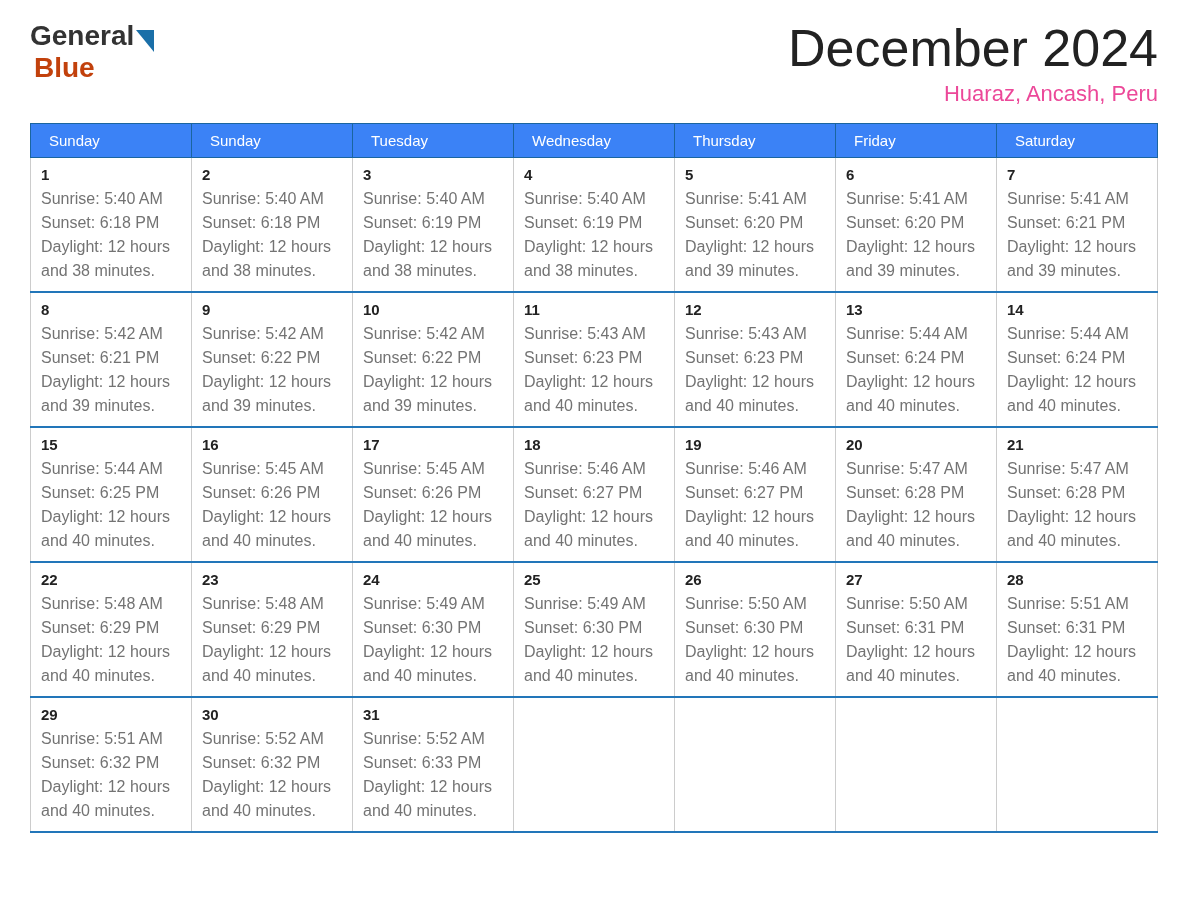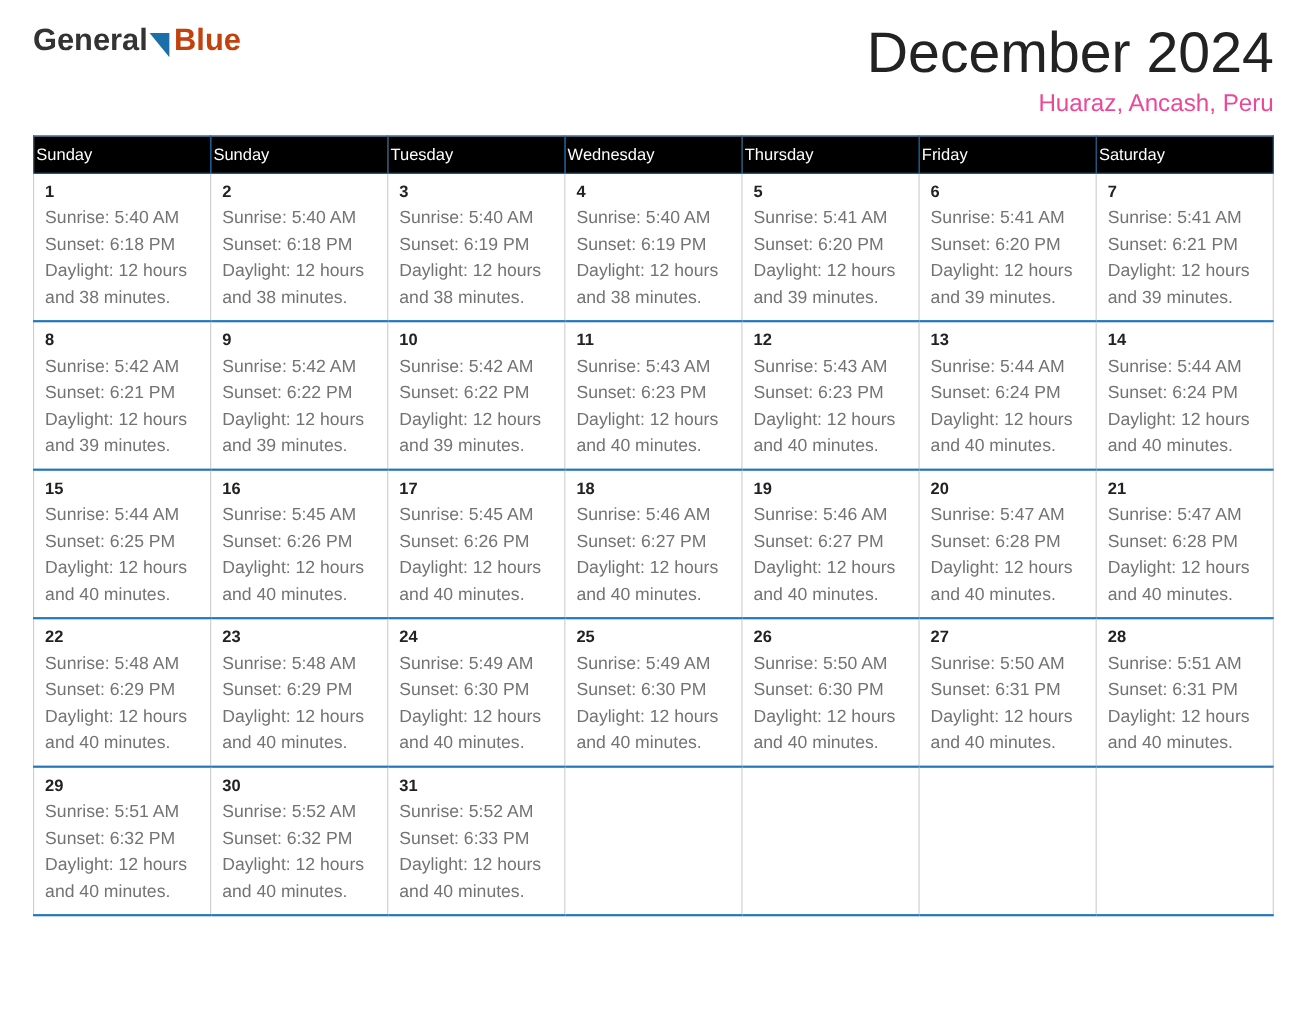--- a/index.html
+++ b/index.html
@@ -31,21 +31,21 @@
       margin-top: 4px;
     }
     .logo-blue {
       font-size: 28px;
       font-weight: bold;
       color: #c2410c;
       margin-left: 2px;
     }
     .logo-container {
       display: flex;
-      flex-direction: row;
+      flex-direction: column;
     }
     .logo-top-row {
       display: flex;
       align-items: flex-end;
     }
     .title-section {
       text-align: right;
     }
     .page-title {
       font-size: 52px;
@@ -57,25 +57,25 @@
       font-size: 22px;
       color: #ec4899;
       margin-top: 4px;
     }
     table {
       width: 100%;
       border-collapse: collapse;
       table-layout: fixed;
     }
     th {
-      background-color: #000000;
+      background-color: #3b82f6;
       color: #fff;
       font-size: 15px;
       font-weight: normal;
-      padding: 8px 2px;
+      padding: 8px 18px;
       text-align: left;
       border: 1px solid #1a65a0;
     }
     td {
       vertical-align: top;
       padding: 8px 10px;
       border: 1px solid #ccc;
       font-size: 12.5px;
       color: #333;
       min-height: 100px;

